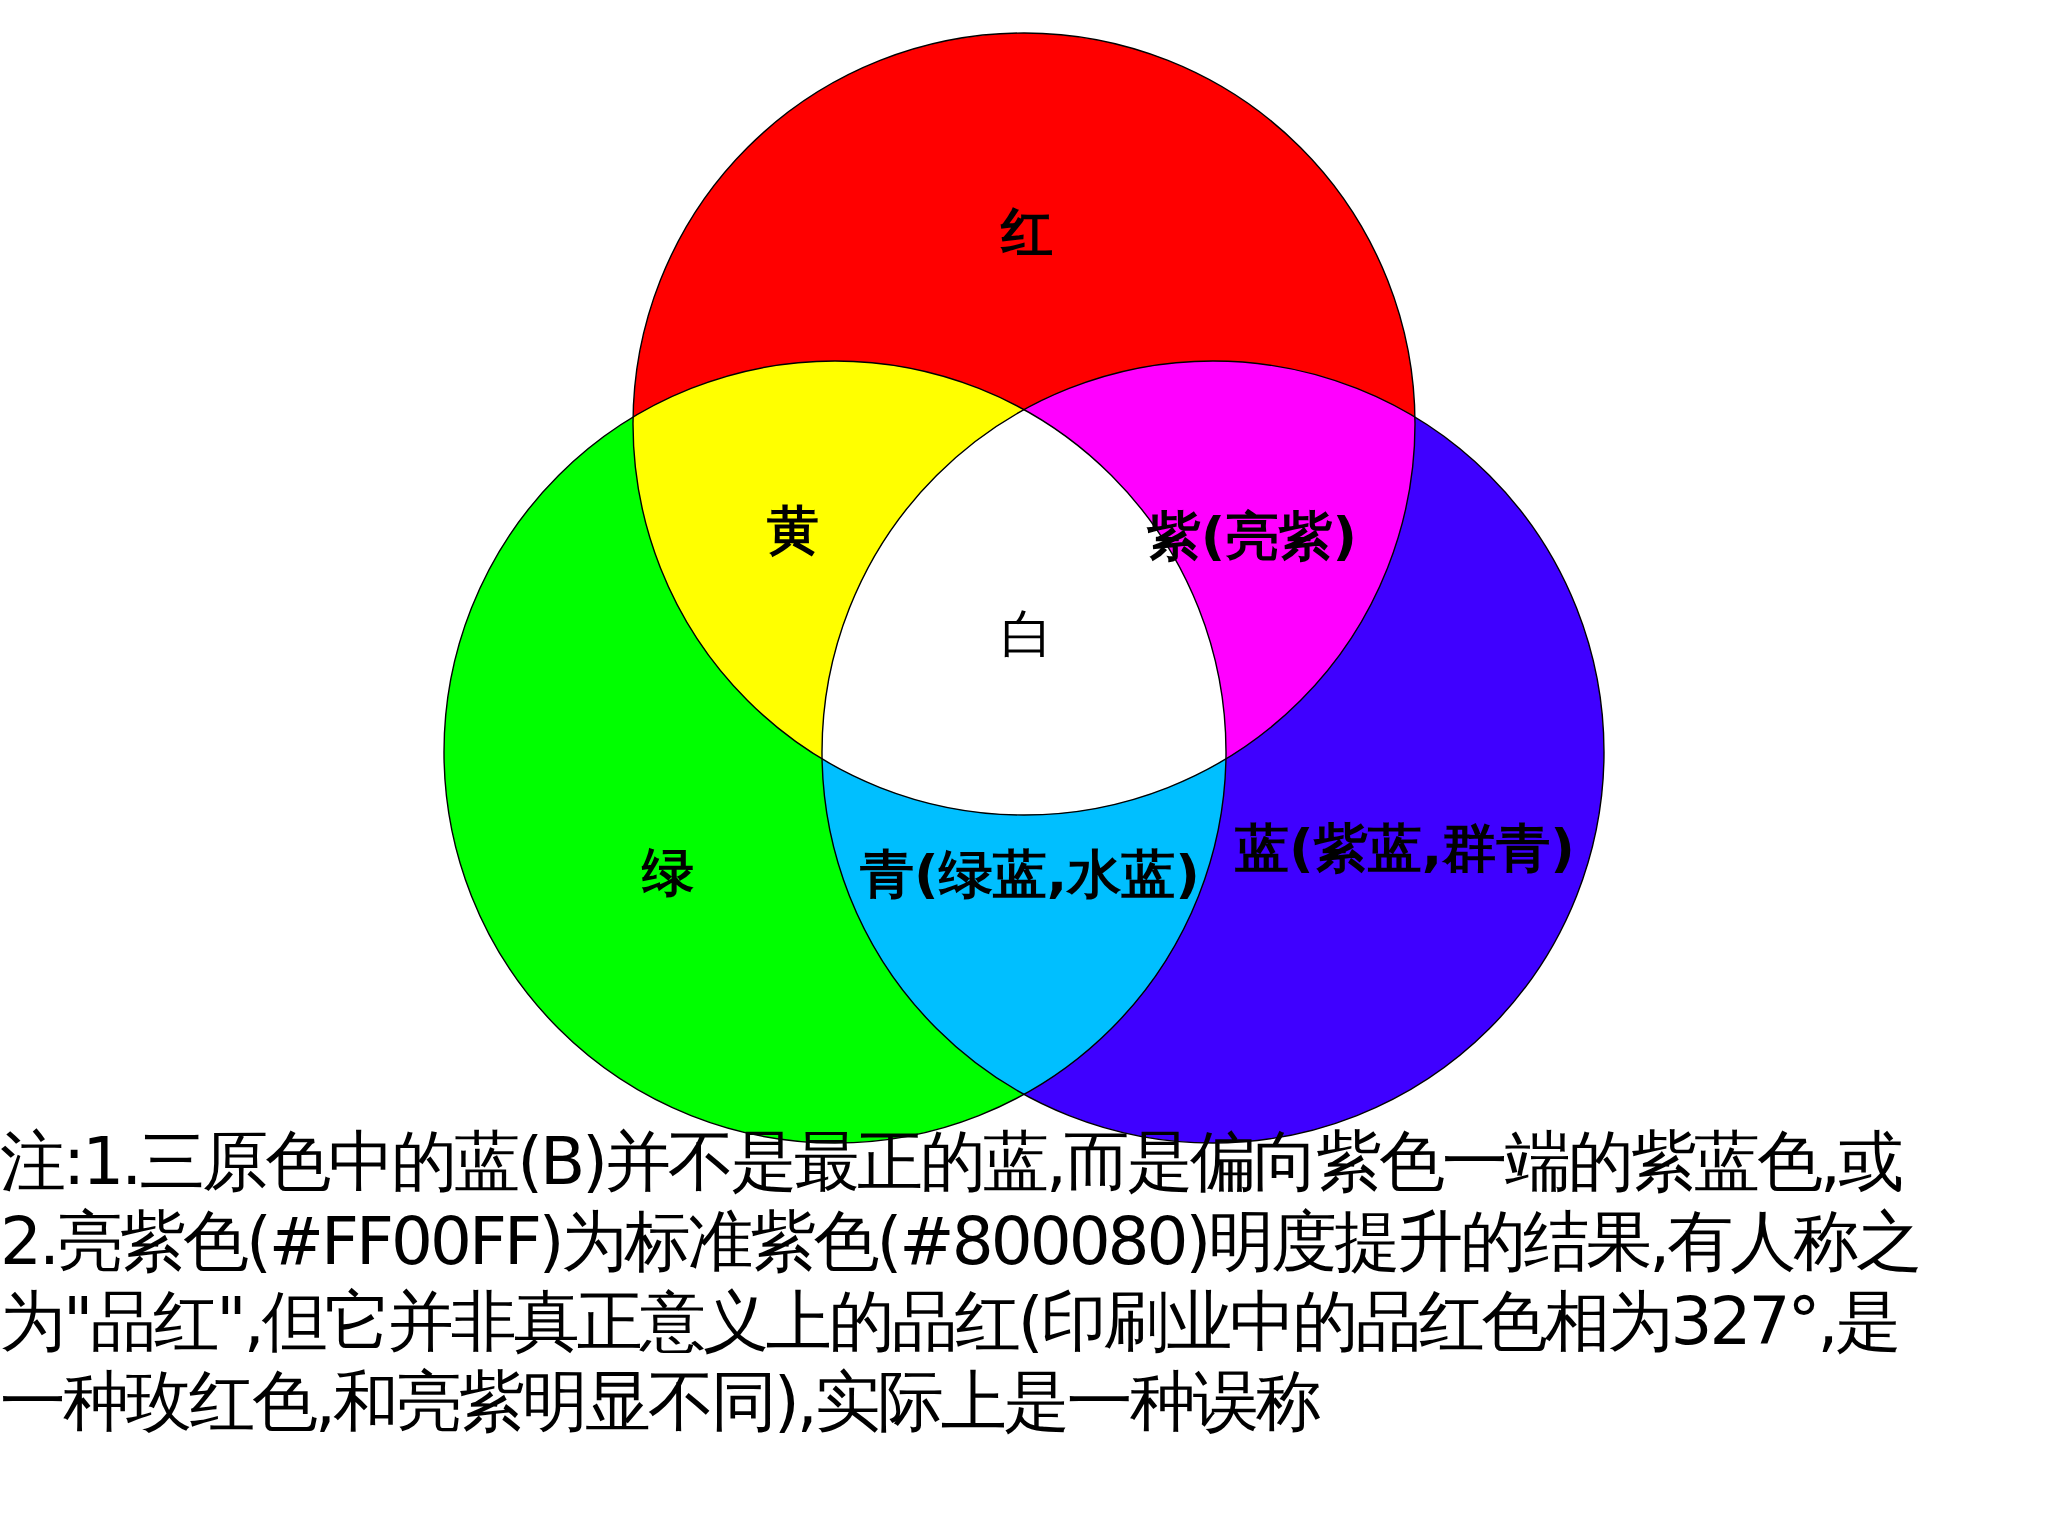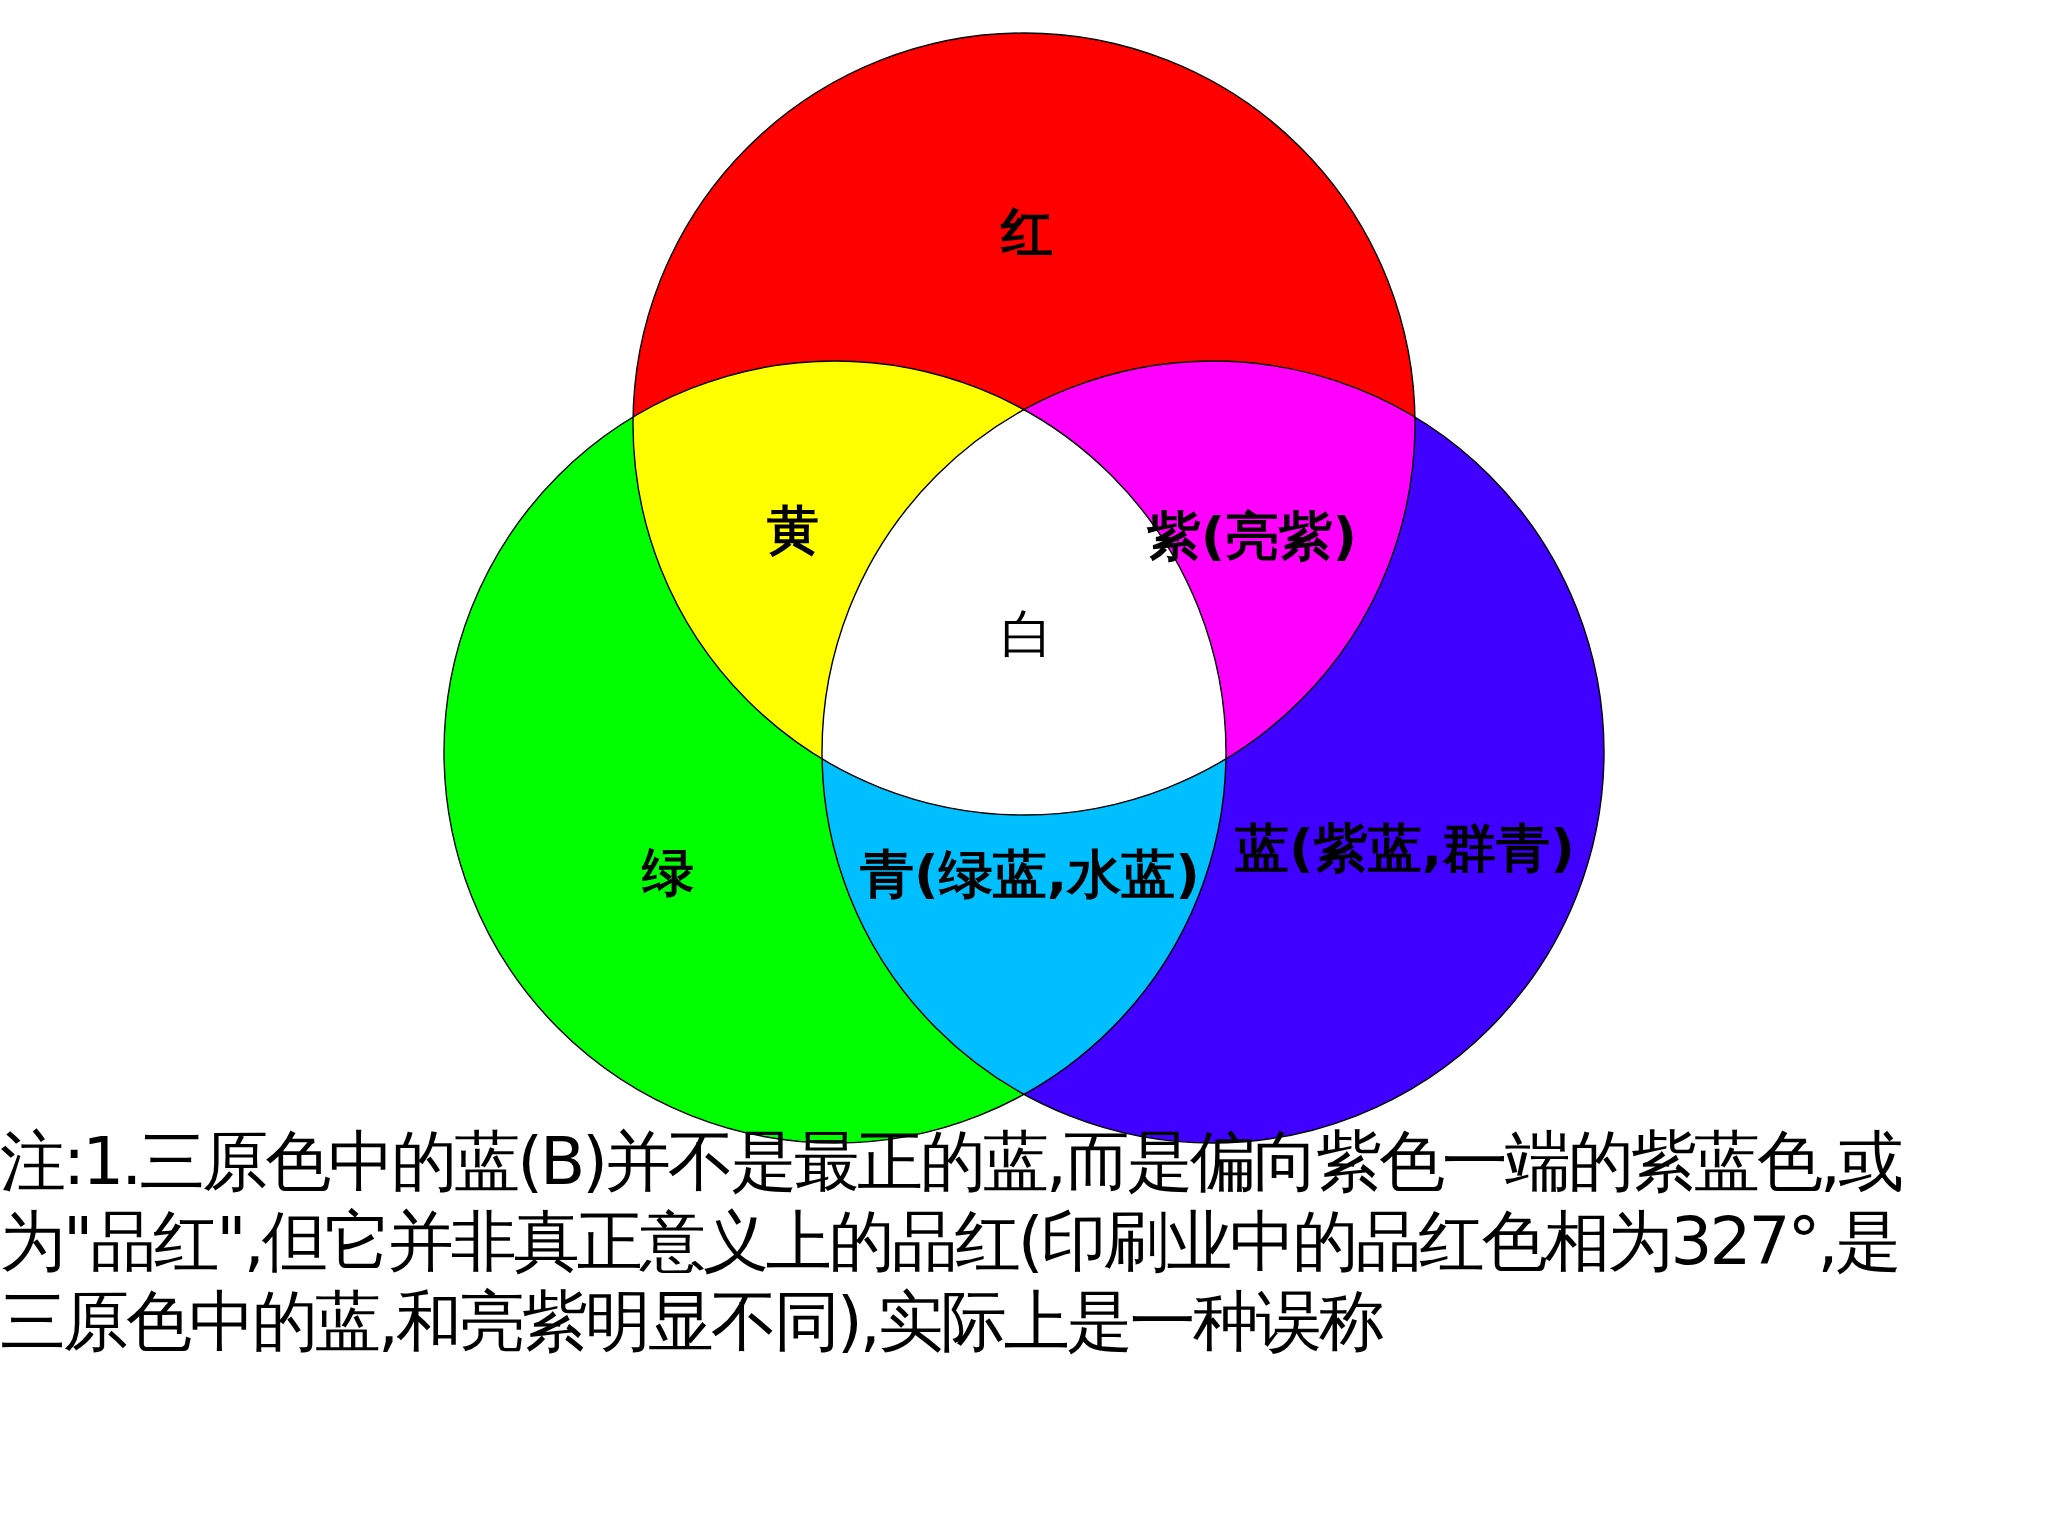--- a/index.html
+++ b/index.html
@@ -58,15 +58,16 @@
   <text class="lbl" x="793" y="548" text-anchor="middle">黄</text>
   <text class="lbl" x="1252" y="554" text-anchor="middle" textLength="210" lengthAdjust="spacingAndGlyphs">紫(亮紫)</text>
   <text class="lbl" x="1027" y="652" text-anchor="middle" style="font-weight:normal">白</text>
   <text class="lbl" x="668" y="890" text-anchor="middle">绿</text>
   <text class="lbl" x="1030" y="892" text-anchor="middle" textLength="340" lengthAdjust="spacingAndGlyphs">青(绿蓝,水蓝)</text>
   <text class="lbl" x="1405" y="866" text-anchor="middle" textLength="340" lengthAdjust="spacingAndGlyphs">蓝(紫蓝,群青)</text>
 </svg>
 
 <div class="notes">
   <div>注:1.三原色中的蓝(B)并不是最正的蓝,而是偏向紫色一端的紫蓝色,或</div>
+  <div>2.亮紫色(#FF00FF)为标准紫色(#800080)明度提升的结果,有人称之</div>
   <div>为"品红",但它并非真正意义上的品红(印刷业中的品红色相为327°,是</div>
-  <div>三原色中的蓝,和亮紫明显不同),实际上是一种误称</div>
+  <div>一种玫红色,和亮紫明显不同),实际上是一种误称</div>
 </div>
 
 </body></html>

